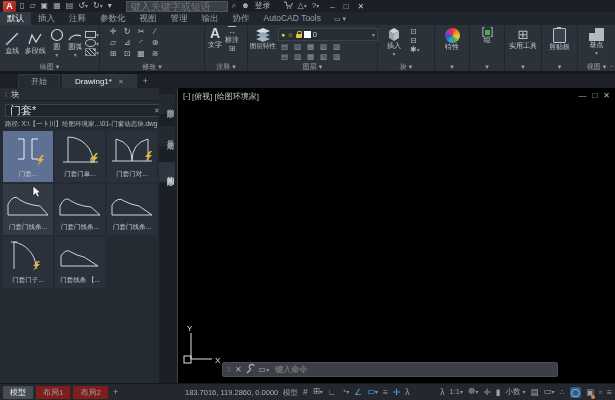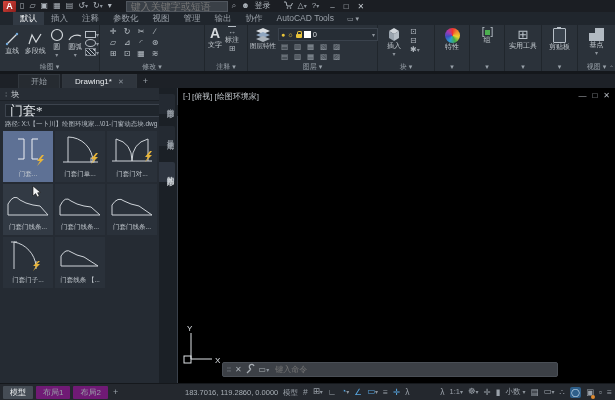--- a/index.html
+++ b/index.html
@@ -19,21 +19,21 @@
   .apptitle{color:#b9bfc6;font-size:8px;margin-left:8px;white-space:nowrap;}
   .doct{color:#e8ebee;margin-left:5px;}
   .tsearch{margin-left:10px;width:96px;height:9px;background:#3a4047;border:1px solid #50565e;
            display:flex;align-items:center;padding:0 2px;}
   .tsearch input{flex:1;background:transparent;border:none;outline:none;color:#aab0b8;
                  font-size:10px;font-family:inherit;width:80px;}
   .winbtn{color:#c3c9cf;font-size:8px;padding:0 3px;}
 
   
   .tabrow{position:absolute;top:12px;left:0;width:615px;height:13px;background:#20262d;
-          display:flex;align-items:center;padding-left:13px;box-sizing:border-box;z-index:29;}
+          display:flex;align-items:center;padding-left:0;box-sizing:border-box;z-index:29;}
   .rtab{padding:0 7px;font-size:8.5px;color:#9aa1a9;line-height:13px;white-space:nowrap;}
   .rtab.active{background:#323a44;color:#f0f2f4;}
   .ribopt{margin-left:6px;color:#9aa1a9;font-size:7px;}
 
   
   .ribbon{position:absolute;top:25px;left:0;width:615px;height:46px;background:#2b323a;z-index:28;}
   .panel{position:absolute;top:0;height:46px;border-right:1px solid #20262c;box-sizing:border-box;}
   .plabel{position:absolute;bottom:0;left:0;right:0;text-align:center;font-size:7px;color:#99a1a9;
           height:9px;line-height:9px;white-space:nowrap;}
   .tool{display:flex;flex-direction:column;align-items:center;justify-content:flex-start;
@@ -70,21 +70,21 @@
 
   
   .palette{position:absolute;top:88px;left:0;width:178px;height:295px;background:#252b33;
            border-right:1px solid #3a414b;box-sizing:border-box;}
   .phead{height:12px;background:#272d35;display:flex;align-items:center;gap:4px;
          padding:0 5px;font-size:8px;color:#cdd2d7;border-bottom:1px solid #1c2127;}
   .psearchrow{display:flex;align-items:center;gap:3px;padding:3px 5px 2px 5px;}
   .pinput{flex:0 0 108px;height:11px;background:#1f252c;border:1px solid #3c434d;
           display:flex;align-items:center;padding:0 2px;}
   .pinput input{flex:1;min-width:0;background:transparent;border:none;outline:none;
-                color:#dfe3e7;font-size:13px;font-family:Liberation Serif, serif;}
+                color:#dfe3e7;font-size:11px;font-family:Liberation Sans, sans-serif;}
   .pbtn{color:#9aa1a9;font-size:7px;}
   .imgbtn{width:16px;height:9px;background:#3d617e;border:1px solid #5a7e9c;display:inline-block;}
   .ppath{padding:1px 5px;font-size:6.5px;color:#b7bec6;white-space:nowrap;overflow:hidden;}
   .pgrid{position:absolute;top:43px;left:3px;width:156px;display:flex;flex-wrap:wrap;gap:2px;}
   .cell{width:50px;height:51px;background:#2a313a;position:relative;display:flex;
         flex-direction:column;align-items:center;}
   .cell.sel{background:#5e7195;}
   .cell.hov{background:#323a44;}
   .thumb{height:38px;display:flex;align-items:center;justify-content:center;}
   .clabel{font-size:6.5px;color:#c3c9cf;line-height:9px;max-width:48px;white-space:nowrap;overflow:hidden;}
@@ -98,27 +98,27 @@
   .vtab.active{background:#2e3540;color:#d3d8dd;}
 
   
   .canvas{position:absolute;top:88px;left:178px;width:437px;height:295px;background:#000;}
   .vplabel{position:absolute;top:3px;left:5px;font-size:8px;color:#bfc4c9;display:flex;gap:2px;}
   .winctl{position:absolute;top:3px;right:5px;font-size:8px;color:#b5bac0;display:flex;gap:6px;}
   .cmdbar{position:absolute;left:44px;bottom:6px;width:336px;height:15px;background:#3c4046;
           border:1px solid #4a4f56;border-radius:2px;display:flex;align-items:center;
           gap:4px;padding:0 4px;box-sizing:border-box;}
   .cmdbar input{flex:1;background:transparent;border:none;outline:none;color:#9aa0a7;
-                font-size:8px;font-family:inherit;}
+                font-size:8px;font-family:inherit;font-weight:bold;}
 
   
   .statusbar{position:absolute;top:383px;left:0;width:615px;height:17px;background:#24282e;
              border-top:1px solid #15181c;box-sizing:border-box;display:flex;align-items:center;}
   .ltab{height:13px;line-height:13px;padding:0 7px;margin-left:3px;font-size:8px;color:#9aa1a9;
-        background:#701a75;border-radius:1px;white-space:nowrap;}
+        background:#7f1d1d;border-radius:1px;white-space:nowrap;}
   .ltab.active{background:#454c55;color:#eceef0;}
   .coords{position:absolute;left:185px;font-size:7.5px;color:#a8afb6;white-space:nowrap;}
   .togg{position:absolute;left:283px;display:flex;align-items:center;gap:5px;}
   .si{font-size:8.5px;color:#9aa1a9;line-height:15px;}
   .si.on{color:#58a6e0;}
   .rgrp{position:absolute;right:3px;display:flex;align-items:center;gap:5px;}
   .bluebox{width:11px;height:11px;background:#2e5f8a;border-radius:2px;color:#cfe3f2;
            font-size:8px;line-height:11px;text-align:center;}
   .odot{position:relative;}
   .odot::after{content:"";position:absolute;right:-1px;bottom:1px;width:4px;height:4px;

